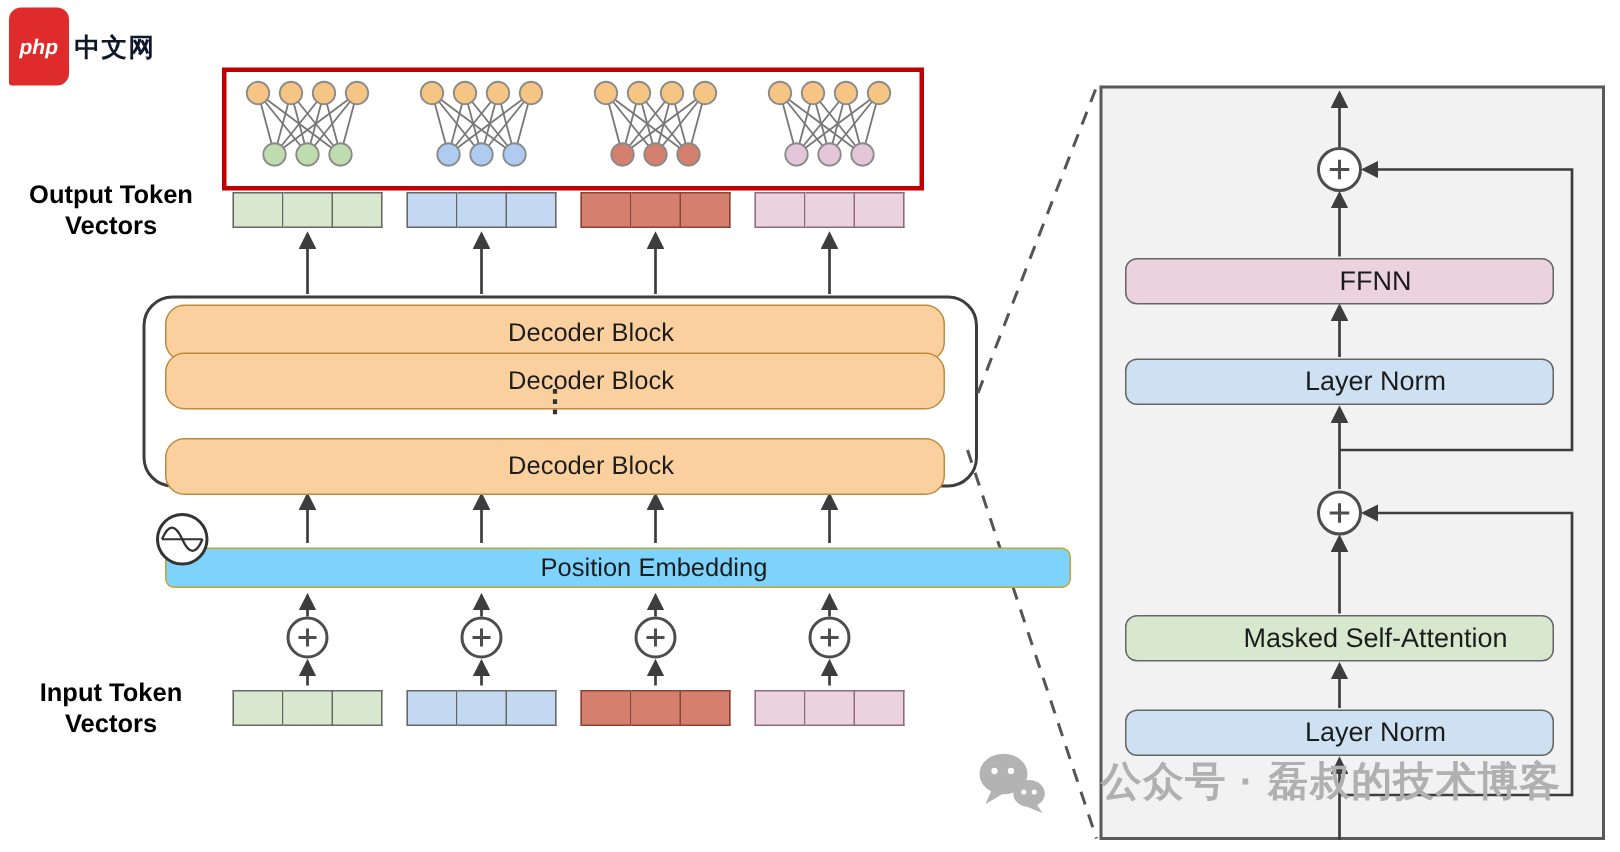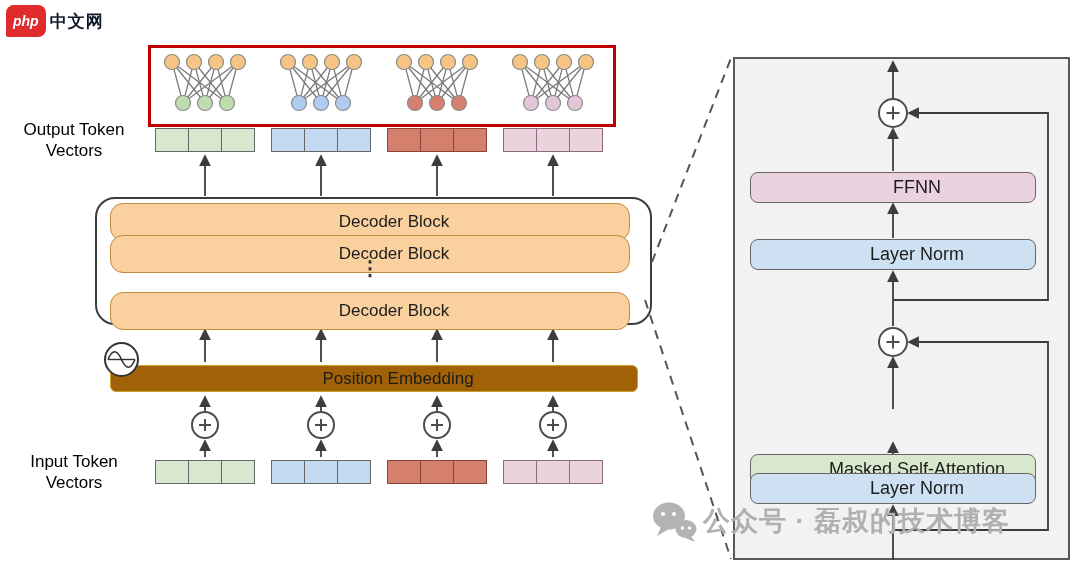--- a/index.html
+++ b/index.html
@@ -6,66 +6,66 @@
   .canvas{
     position:relative;width:1080px;height:568px;background:#fff;overflow:hidden;
     font-family:"Liberation Sans",sans-serif;color:#111;
   }
   
   .boxlayer{z-index:1;} .barlayer{z-index:3;}
 
   
   .logo{position:absolute;left:6px;top:5px;display:flex;align-items:center;z-index:5;}
   .logo-badge{background:#DF2B2B;color:#fff;font-style:italic;font-weight:bold;font-size:14px;
-    padding:8px 7px;border-radius:8px 8px 8px 2px;}
+    padding:18px 7px;border-radius:8px 8px 8px 2px;}
   .logo-site{font-weight:bold;font-size:17px;color:#0f172a;margin-left:4px;letter-spacing:1px;}
 
   
   .title{position:absolute;left:147px;top:10px;font-size:21px;font-weight:bold;color:#C00000;z-index:3;}
   .red-box{position:absolute;left:148px;top:45px;width:462px;height:76px;border:3px solid #C00000;z-index:1;}
   .decoder-container{position:absolute;left:95px;top:197px;width:557px;height:128px;background:#fff;
     border:2px solid #3d3d3d;border-radius:20px;box-sizing:border-box;z-index:1;}
   .panel{position:absolute;left:733px;top:57px;width:337px;height:503px;background:#F2F2F2;
     border:2px solid #595959;box-sizing:border-box;z-index:1;}
 
   
   .overlay{position:absolute;left:0;top:0;z-index:2;pointer-events:none;}
 
   
   .bar{position:absolute;display:flex;align-items:center;justify-content:center;
     box-sizing:border-box;font-size:17px;color:#1c1c1c;z-index:3;padding-left:48px;}
   .decoder-bar{left:110px;width:520px;height:38px;background:#FAD19E;border:1.5px solid #C08A3E;border-radius:13px;}
-  .pos-bar{left:110px;top:365px;width:528px;height:27px;background:#a16207;border:1.5px solid #C9A22A;border-radius:6px;}
+  .pos-bar{left:110px;top:365px;width:604px;height:27px;background:#7dd3fc;border:1.5px solid #C9A22A;border-radius:6px;}
   .pbar{left:750px;width:286px;height:31px;border:1.5px solid #666;border-radius:8px;font-size:18px;}
   .pbar.ffnn{top:172px;background:#EBD2DF;}
   .pbar.ln-up{top:239px;background:#CEE1F2;}
-  .pbar.msa{top:410px;background:#D8E8CE;margin-top:44px;}
+  .pbar.msa{top:410px;background:#D8E8CE;}
   .pbar.ln-low{top:473px;background:#CEE1F2;}
   .dots{position:absolute;left:358px;top:258px;width:24px;text-align:center;font-size:20px;
     font-weight:bold;color:#333;z-index:3;line-height:1;}
 
   
   .vec{position:absolute;width:100px;height:24px;display:flex;z-index:3;}
   .vec .cell{flex:1;border:1px solid #666;box-sizing:border-box;}
   .vec .cell + .cell{border-left:none;}
   .vec.green .cell{background:#D8E8CE;}
   .vec.blue  .cell{background:#C4D8F2;}
   .vec.red   .cell{background:#D5806E;border-color:#8d4434;}
   .vec.pink  .cell{background:#EBD3DE;border-color:#8d6b7c;}
 
   
-  .side-label{position:absolute;left:8px;width:132px;text-align:center;font-weight:normal;
+  .side-label{position:absolute;left:8px;width:132px;text-align:center;font-weight:bold;
     font-size:17px;line-height:1.25;color:#000;z-index:3;}
 
   
   .sine{position:absolute;left:103px;top:341px;z-index:4;}
 
   
   .wm-icon{position:absolute;left:650px;top:500px;z-index:5;}
-  .wm-text{position:absolute;left:703px;top:503px;font-size:27px;font-weight:bold;
+  .wm-text{position:absolute;left:734px;top:503px;font-size:27px;font-weight:bold;
     color:#B0B0B0;letter-spacing:1px;z-index:5;white-space:nowrap;}
 </style>
 </head>
 <body>
 
 <div class="canvas">
 
   <div class="logo">
     <span class="logo-badge">php</span>
     <span class="logo-site">中文网</span>

